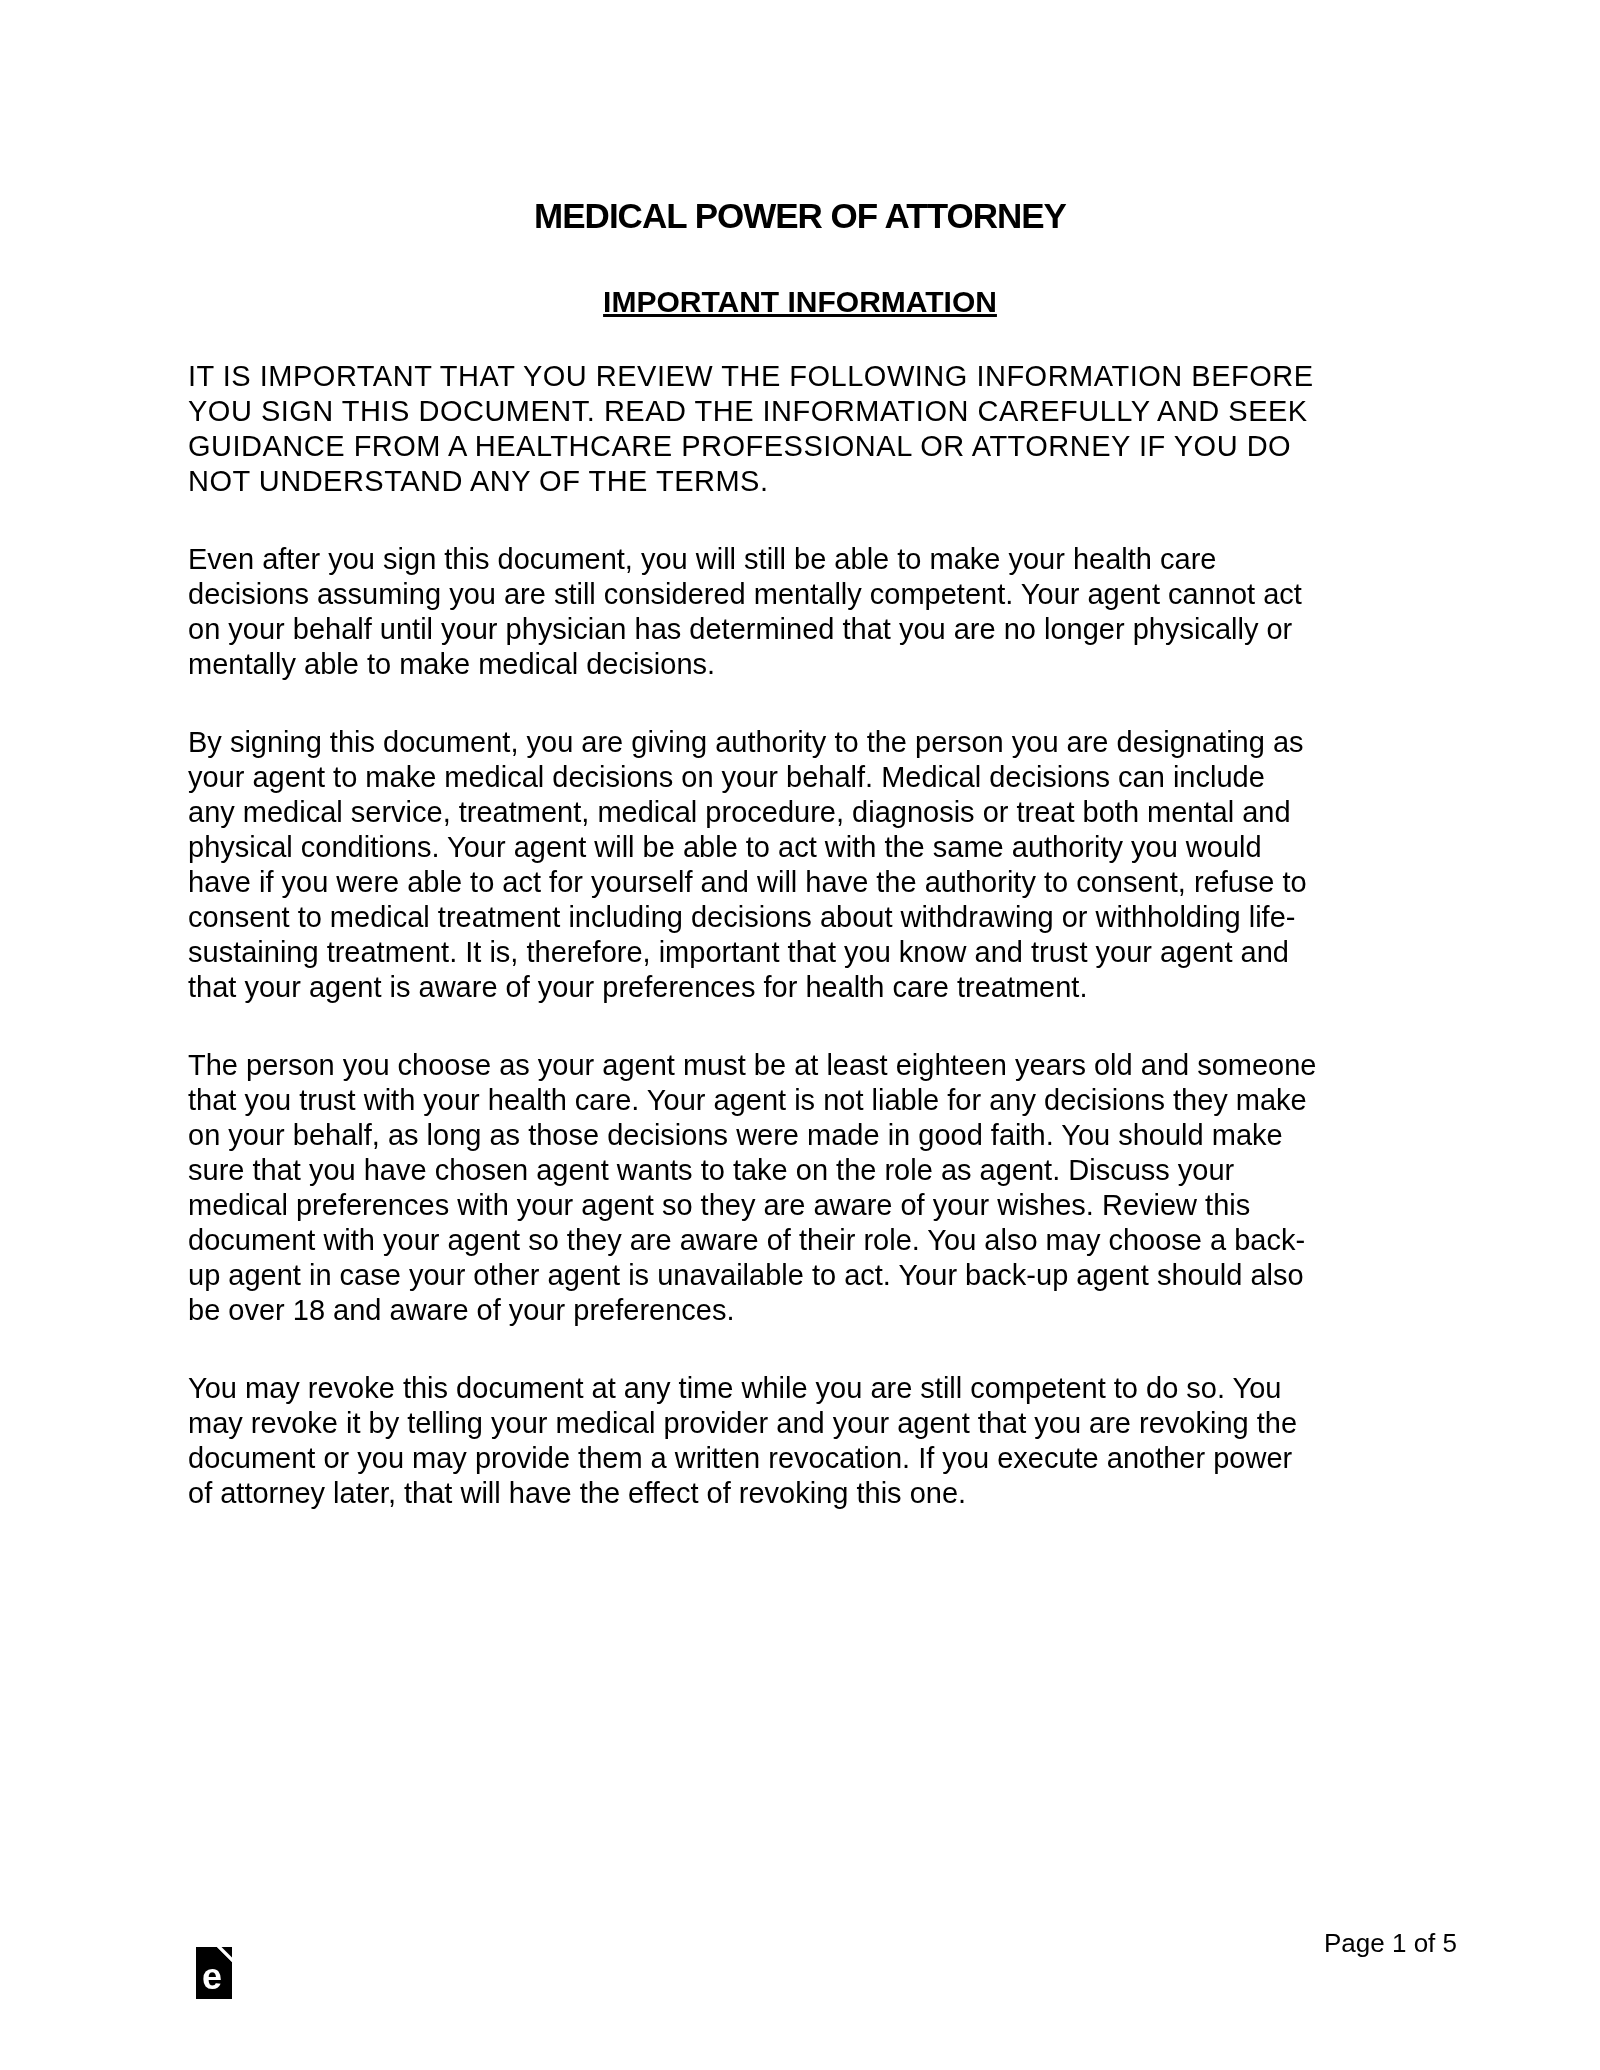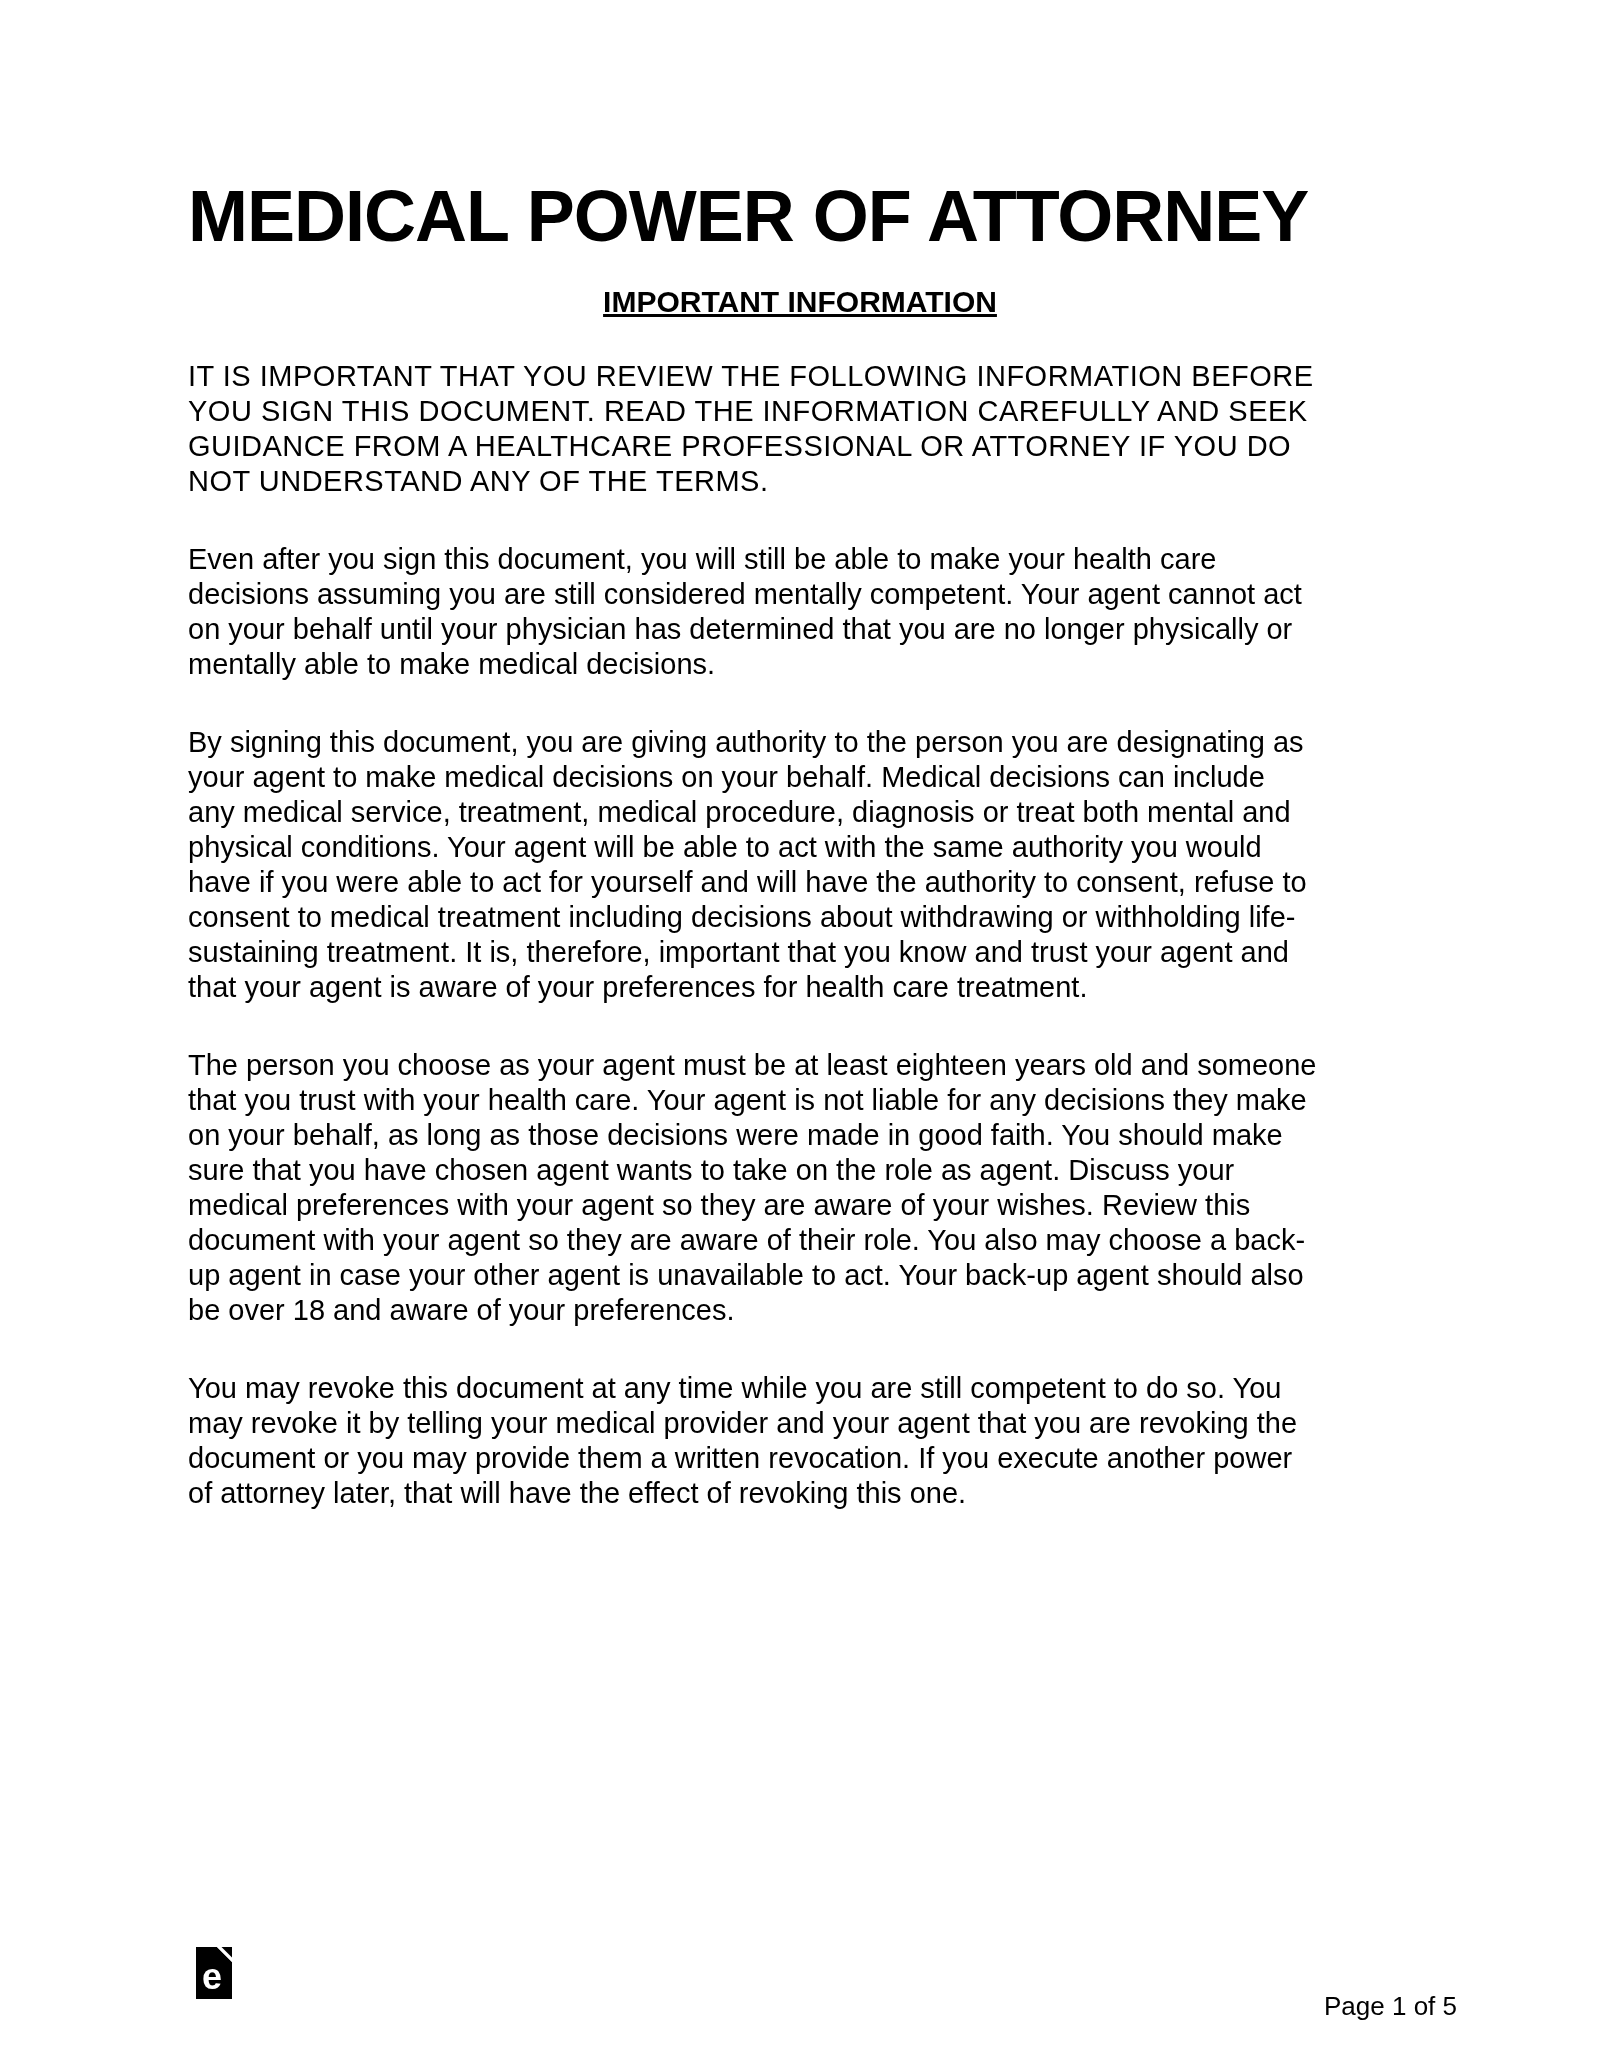--- a/index.html
+++ b/index.html
@@ -17,22 +17,23 @@
     overflow: hidden;
   }
   .content {
     position: absolute;
     top: 0;
     left: 188px;
     width: 1224px;
   }
   .doc-title {
     margin: 185px 0 0 0;
+    text-align: center;
     font-weight: bold;
-    font-size: 72px;
+    font-size: 35px;
     line-height: 62px;
     letter-spacing: -1px;
     white-space: nowrap;
   }
   .doc-subtitle {
     margin: 37px 0 0 0;
     text-align: center;
     font-weight: bold;
     font-size: 30px;
     line-height: 35px;
@@ -54,21 +55,21 @@
   .footer-logo {
     position: absolute;
     left: 196px;
     top: 1947px;
     width: 36px;
     height: 52px;
   }
   .page-number {
     position: absolute;
     right: 143px;
-    top: 1991px;
+    top: 1928px;
     font-size: 26px;
     line-height: 30px;
     text-align: right;
   }
 </style>
 </head>
 <body>
 
 <div class="page">
   <div class="content">

